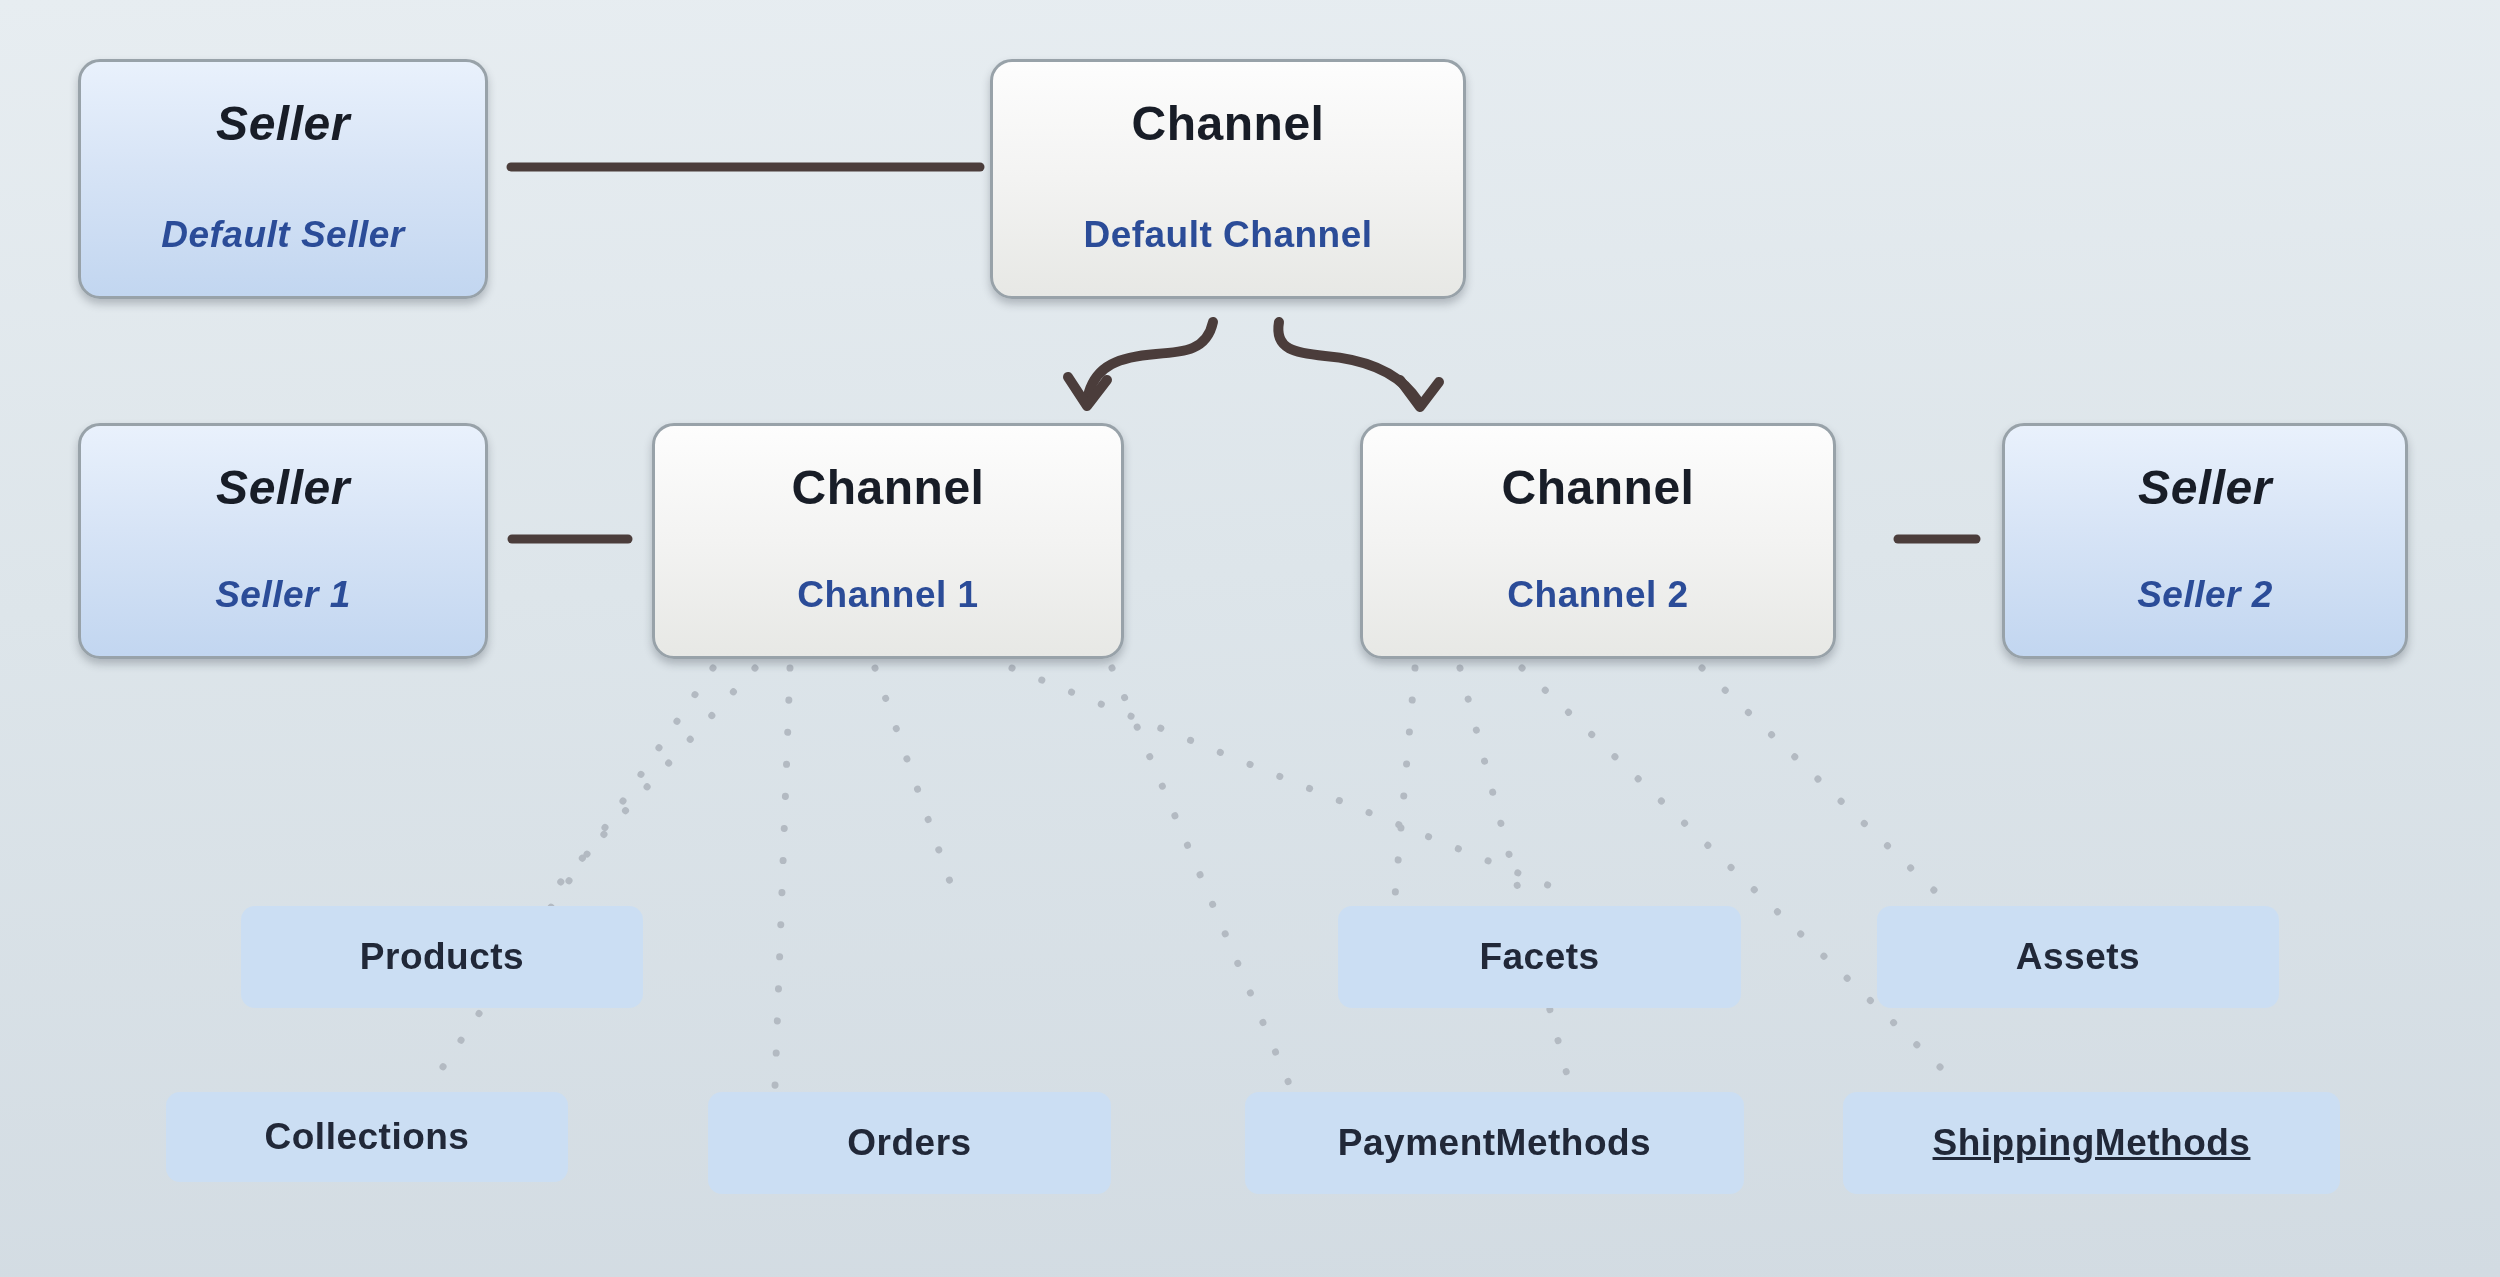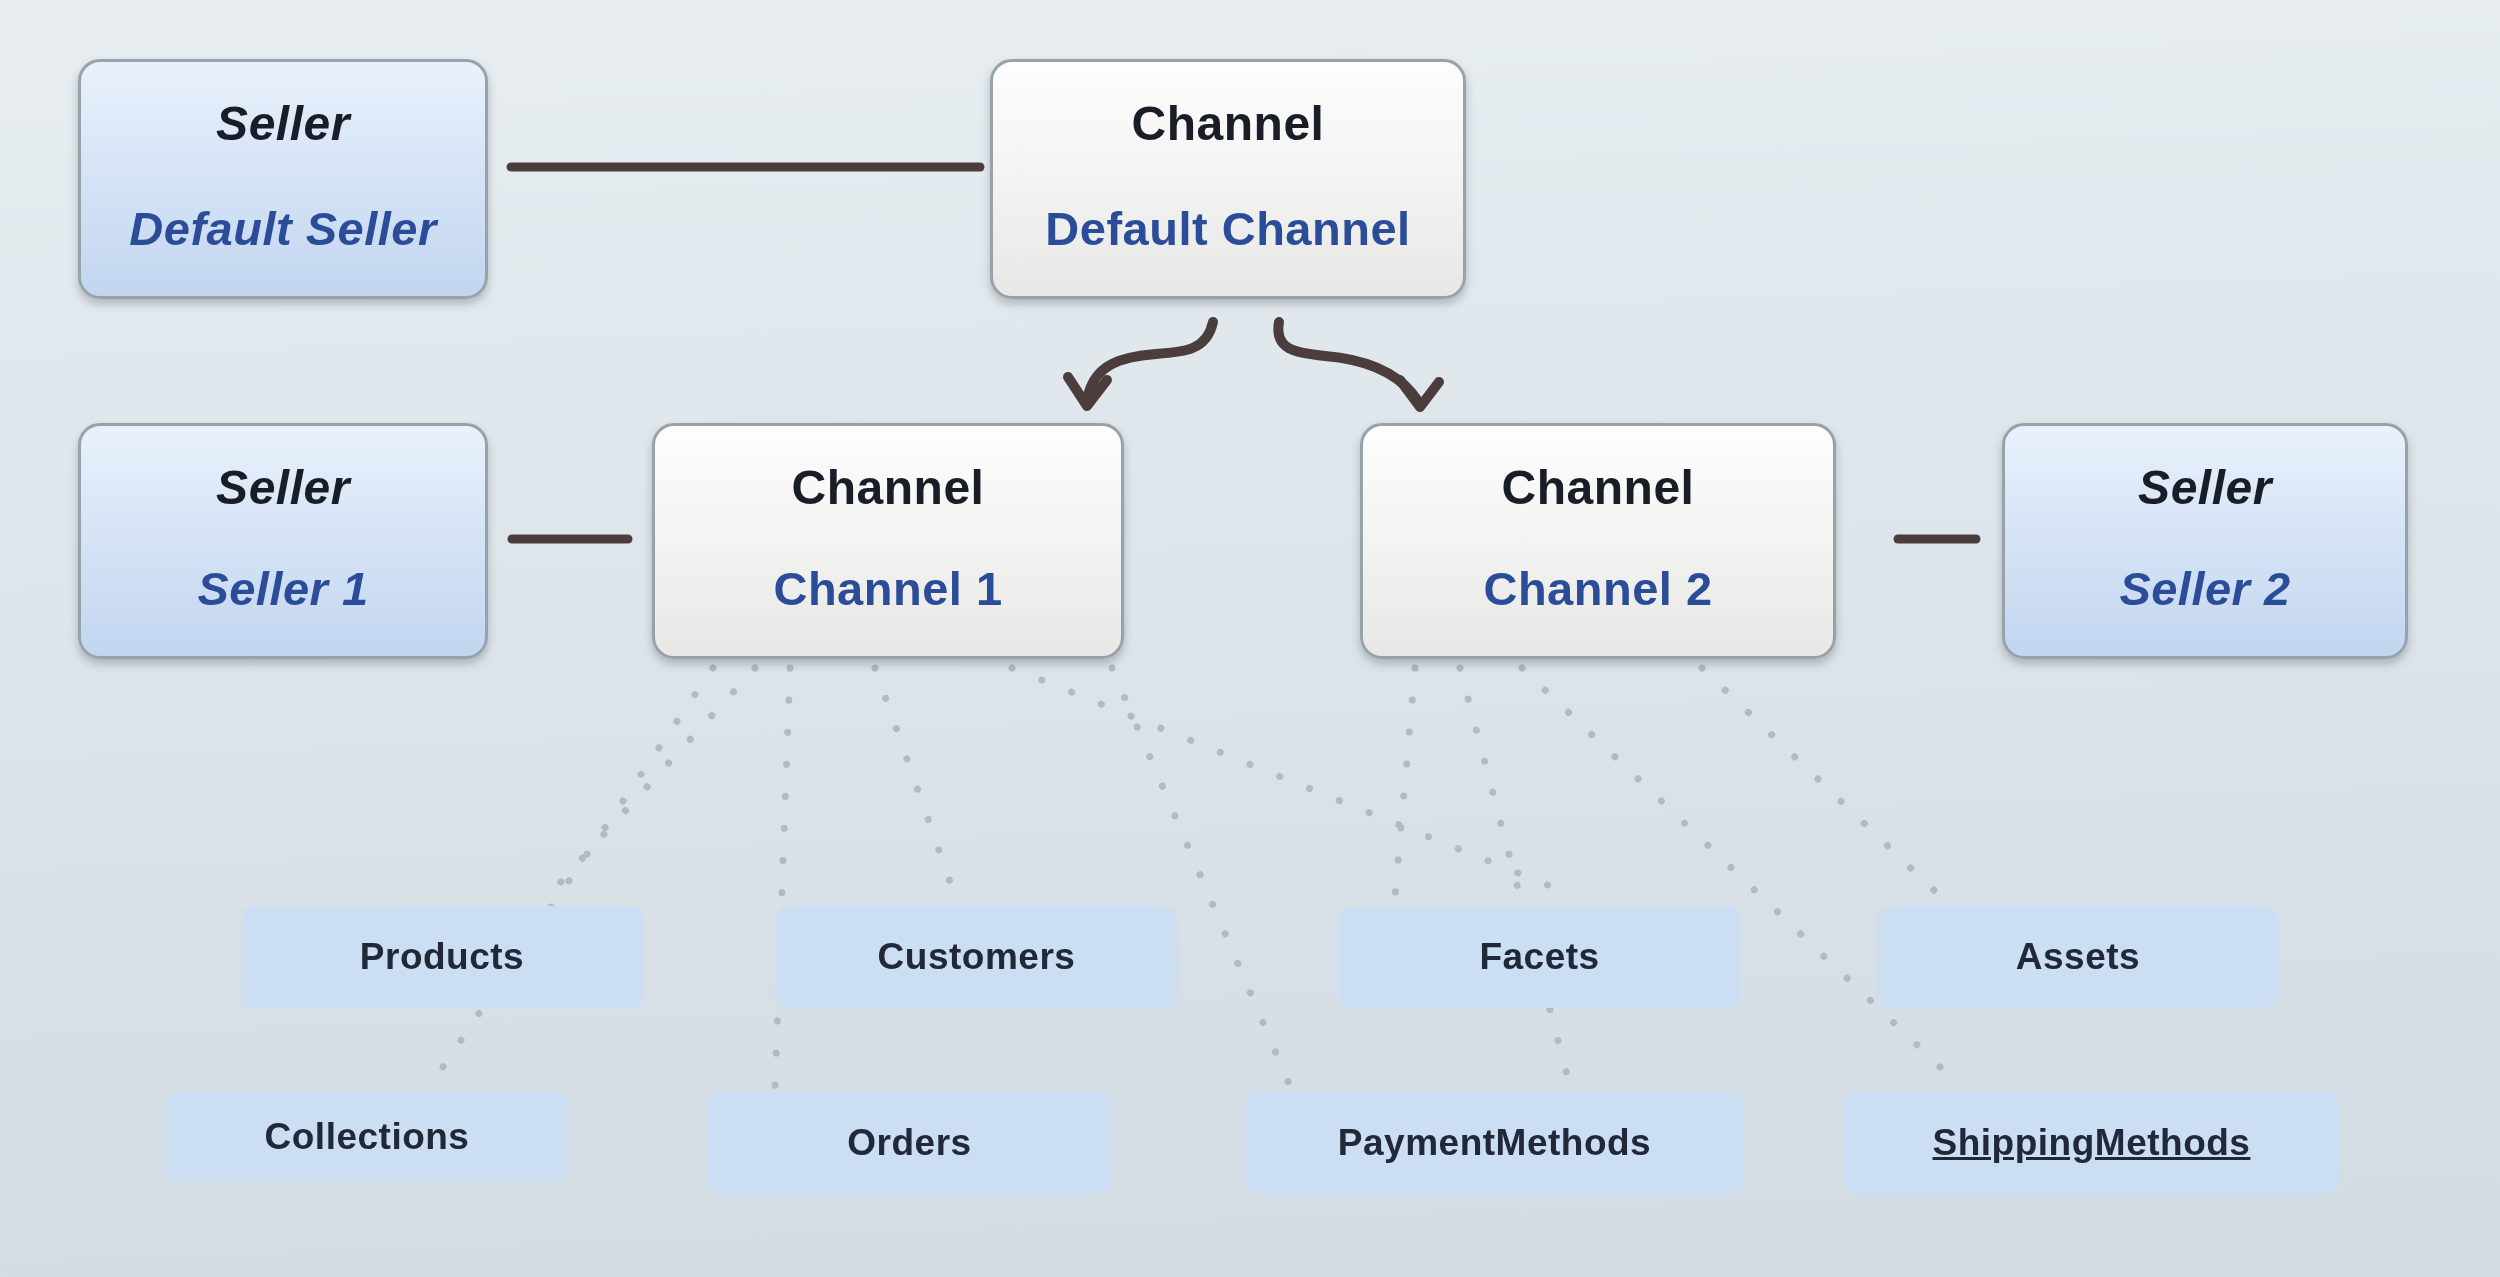--- a/index.html
+++ b/index.html
@@ -26,21 +26,21 @@
     font-style:italic;
   }
   .node.channel{
     background:linear-gradient(180deg, var(--channel-top) 0%, #f3f3f2 50%, var(--channel-bottom) 100%);
   }
   .ntype{
     font-size:48px;font-weight:700;color:var(--type-text);
     letter-spacing:0.5px;
   }
   .nname{
-    font-size:47px;font-weight:700;color:var(--name-text);
+    font-size:37px;font-weight:700;color:var(--name-text);
     letter-spacing:0.5px;
     margin-top:35px;
   }
   .entity{
     position:absolute;z-index:2;
     display:flex;align-items:center;justify-content:center;
     background:var(--entity-bg);
     border-radius:14px;
     font-size:37px;font-weight:700;color:var(--entity-text);
     letter-spacing:0.5px;
@@ -124,23 +124,20 @@
     <span class="nname">Channel 2</span>
   </div>
   <div class="node seller" id="n-seller-2">
     <span class="ntype">Seller</span>
     <span class="nname">Seller 2</span>
   </div>
 
   <div class="entity" id="e-products">
     <span>Products</span>
   </div>
-  <div class="entity" id="e-customers">
-    <span>Customers</span>
-  </div>
   <div class="entity" id="e-facets">
     <span>Facets</span>
   </div>
   <div class="entity" id="e-assets">
     <span>Assets</span>
   </div>
 
   <div class="entity" id="e-collections">
     <span>Collections</span>
   </div>

